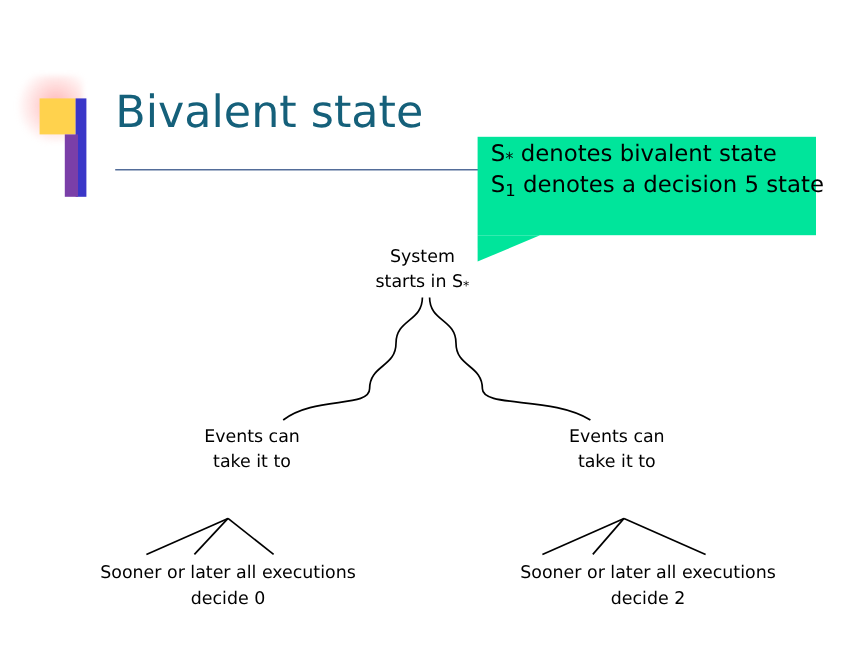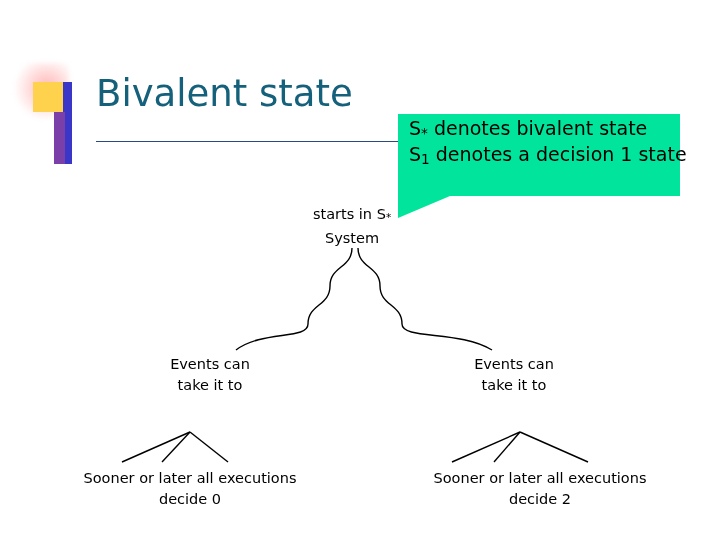--- a/index.html
+++ b/index.html
@@ -161,26 +161,26 @@
 
     <path d="M 520,432 L 452,462" fill="none" stroke="#000000" stroke-width="1.4"></path>
     <path d="M 520,432 L 494,462" fill="none" stroke="#000000" stroke-width="1.4"></path>
     <path d="M 520,432 L 588,462" fill="none" stroke="#000000" stroke-width="1.4"></path>
   </svg>
 
   <div class="callout"></div>
   <div class="callout-tail"></div>
   <div class="callout-lines">
     <div><span>S</span><sub class="small star">*</sub><span> denotes bivalent state</span></div>
-    <div><span>S</span><sub class="small">1</sub><span> denotes a decision 1 state</span></div>
+    <div><span>S</span><sub class="small">1</sub><span> denotes a decision 5 state</span></div>
   </div>
 
   <div class="tblock t-system">
+    <div>System</div>
     <div><span>starts in S</span><sub class="small star">*</sub></div>
-    <div>System</div>
   </div>
 
   <div class="tblock t-left-events">
     <div>Events can</div>
     <div>take it to</div>
   </div>
 
   <div class="tblock t-right-events">
     <div>Events can</div>
     <div>take it to</div>

